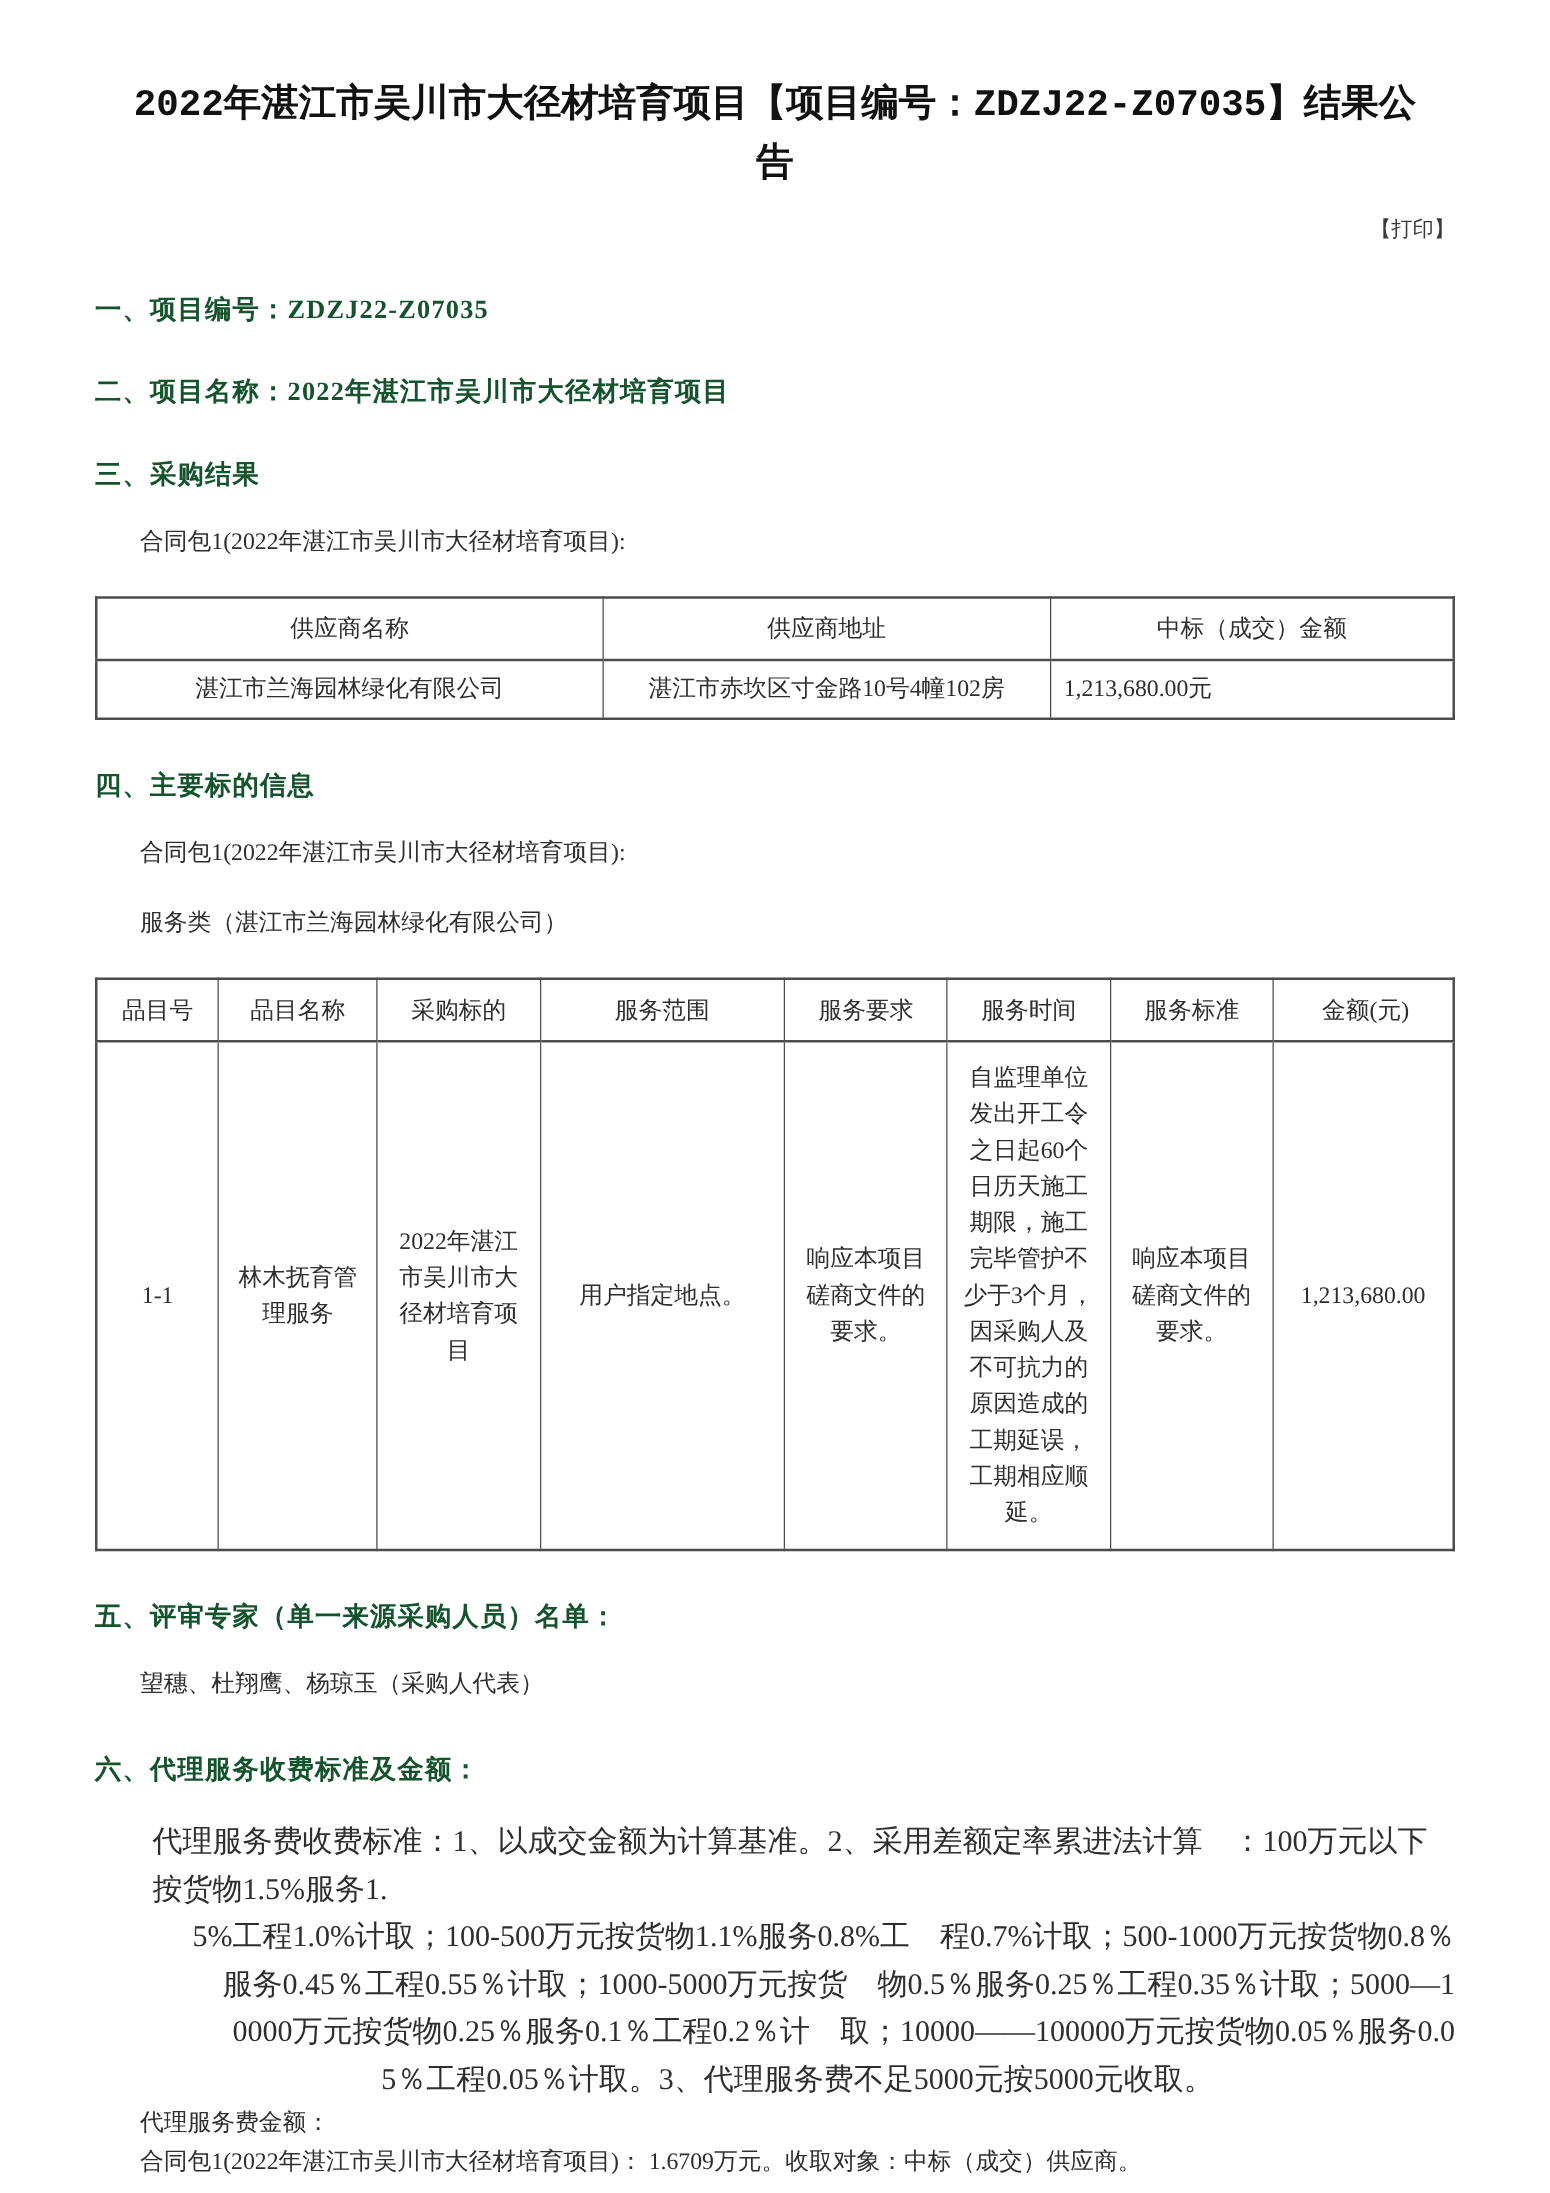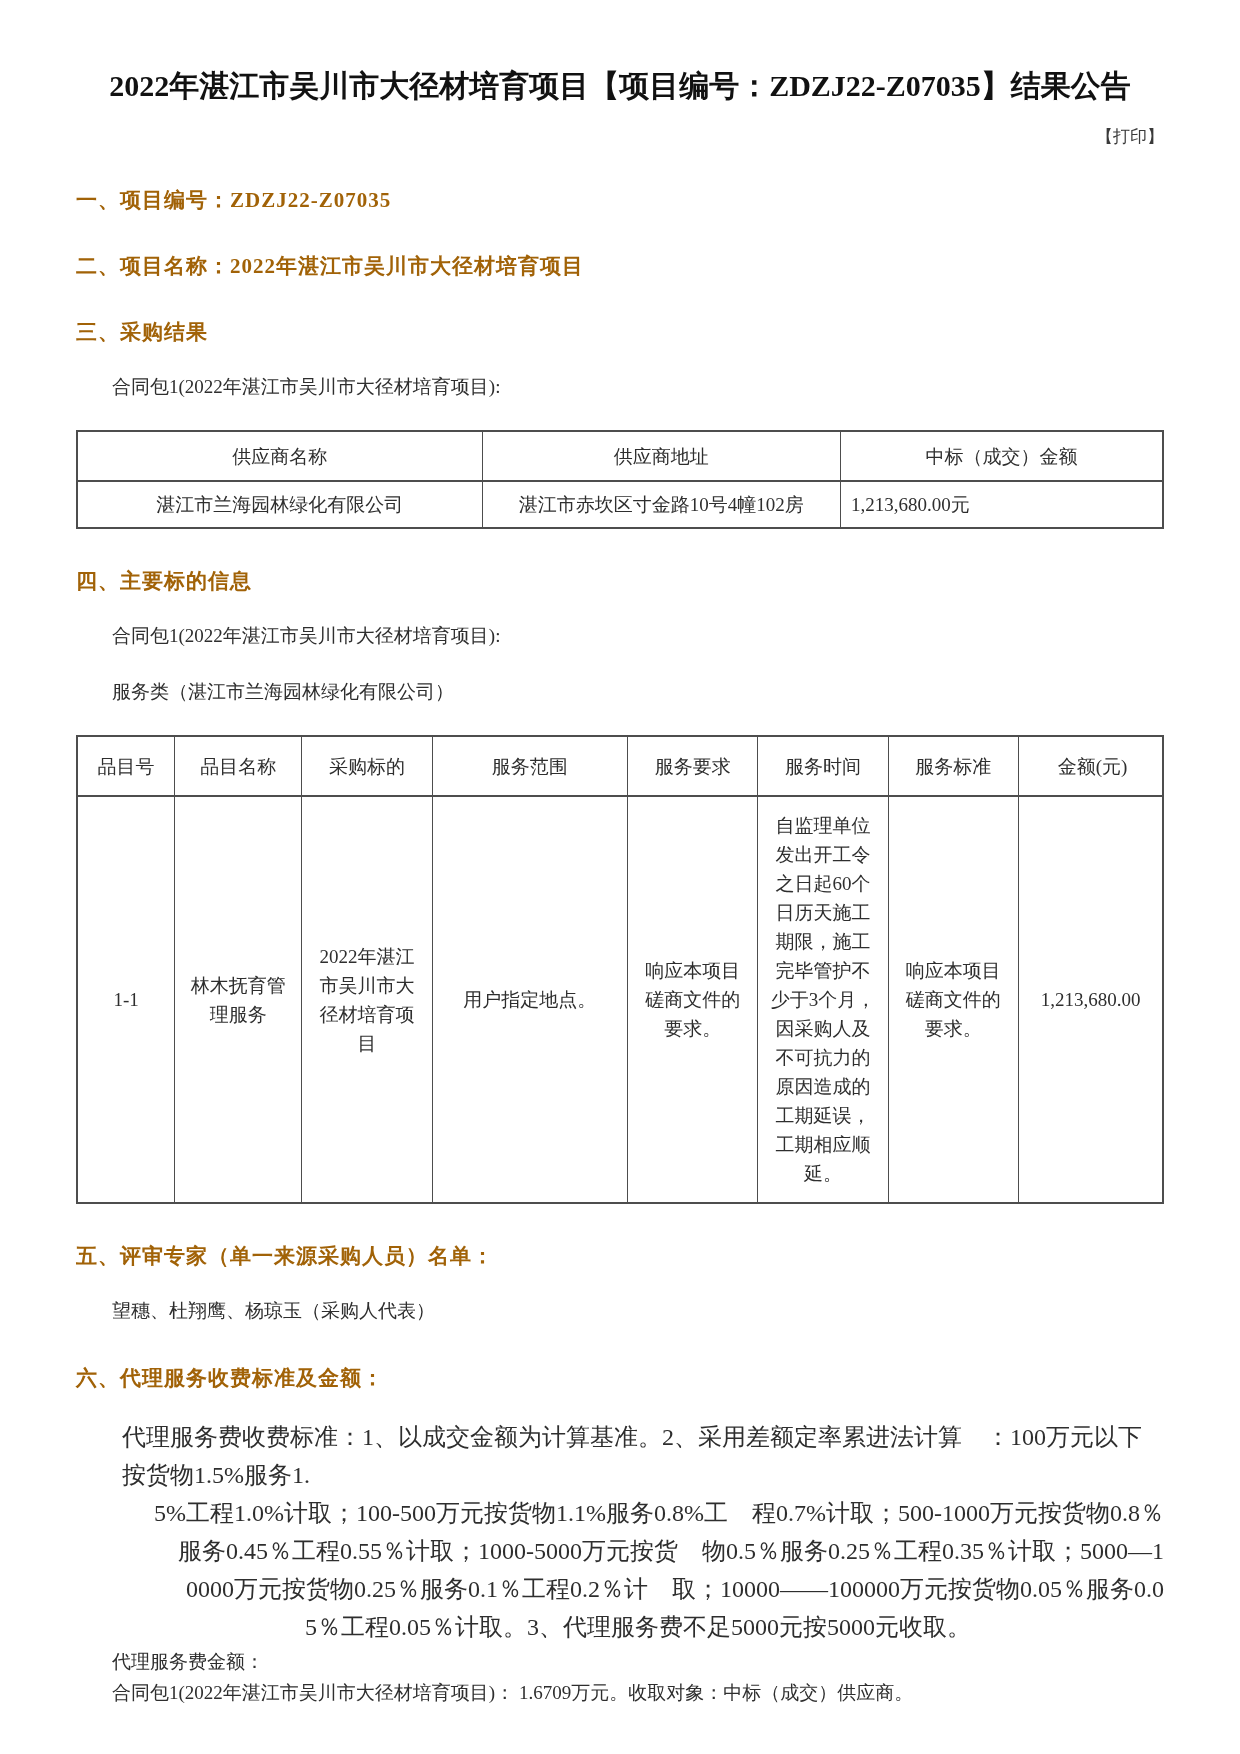--- a/index.html
+++ b/index.html
@@ -9,21 +9,21 @@
     min-height: 1754px;
     font-family: "Liberation Serif", "DejaVu Serif", serif;
     color: #333333;
     margin: 0 auto;
   }
   .page {
     width: 1240px;
     padding: 62px 76px 40px 76px;
   }
   .doc-title {
-    font-family: Liberation Serif, serif;
+    font-family: Liberation Mono, monospace;
     font-weight: bold;
     font-size: 30px;
     line-height: 47px;
     color: #111111;
     text-align: center;
     max-width: 1030px;
     margin: 0 auto;
   }
   .print-row {
     text-align: right;
@@ -33,21 +33,21 @@
   .print-link {
     font-size: 17px;
     color: #3a3a3a;
     text-decoration: none;
     font-family: "Liberation Sans", "DejaVu Sans", sans-serif;
     cursor: pointer;
   }
   .sec-heading {
     font-size: 21px;
     font-weight: bold;
-    color: #a16207;
+    color: #14532d;
     margin-top: 38px;
     letter-spacing: 1px;
   }
   .body-line {
     font-size: 19px;
     color: #2e2e2e;
     padding-left: 36px;
     margin-top: 26px;
     line-height: 30px;
   }
@@ -69,21 +69,21 @@
     line-height: 29px;
     word-break: break-all;
   }
   thead th { border-bottom: 2px solid #4d4d4d; }
   .supplier-table th { height: 50px; }
   .supplier-table td { height: 46px; }
   .supplier-table .col-name   { width: 37.3%; }
   .supplier-table .col-addr   { width: 33.0%; }
   .supplier-table .col-amount { width: 29.7%; }
   .supplier-table td.cell-amount { text-align: left; padding-right: 6px; }
-  .subject-table th { height: 60px; }
+  .subject-table th { height: 50px; }
   .subject-table .col-itemno   { width: 9.0%; }
   .subject-table .col-itemname { width: 11.7%; }
   .subject-table .col-target   { width: 12.0%; margin-top: 32px; }
   .subject-table .col-scope    { width: 18.0%; }
   .subject-table .col-req      { width: 12.0%; }
   .subject-table .col-time     { width: 12.0%; }
   .subject-table .col-std      { width: 12.0%; }
   .subject-table .col-money    { width: 13.3%; }
   .subject-table th.head-money { padding-right: 6px; margin-left: 11px; }
   .subject-table td { padding: 14px 8px; }

